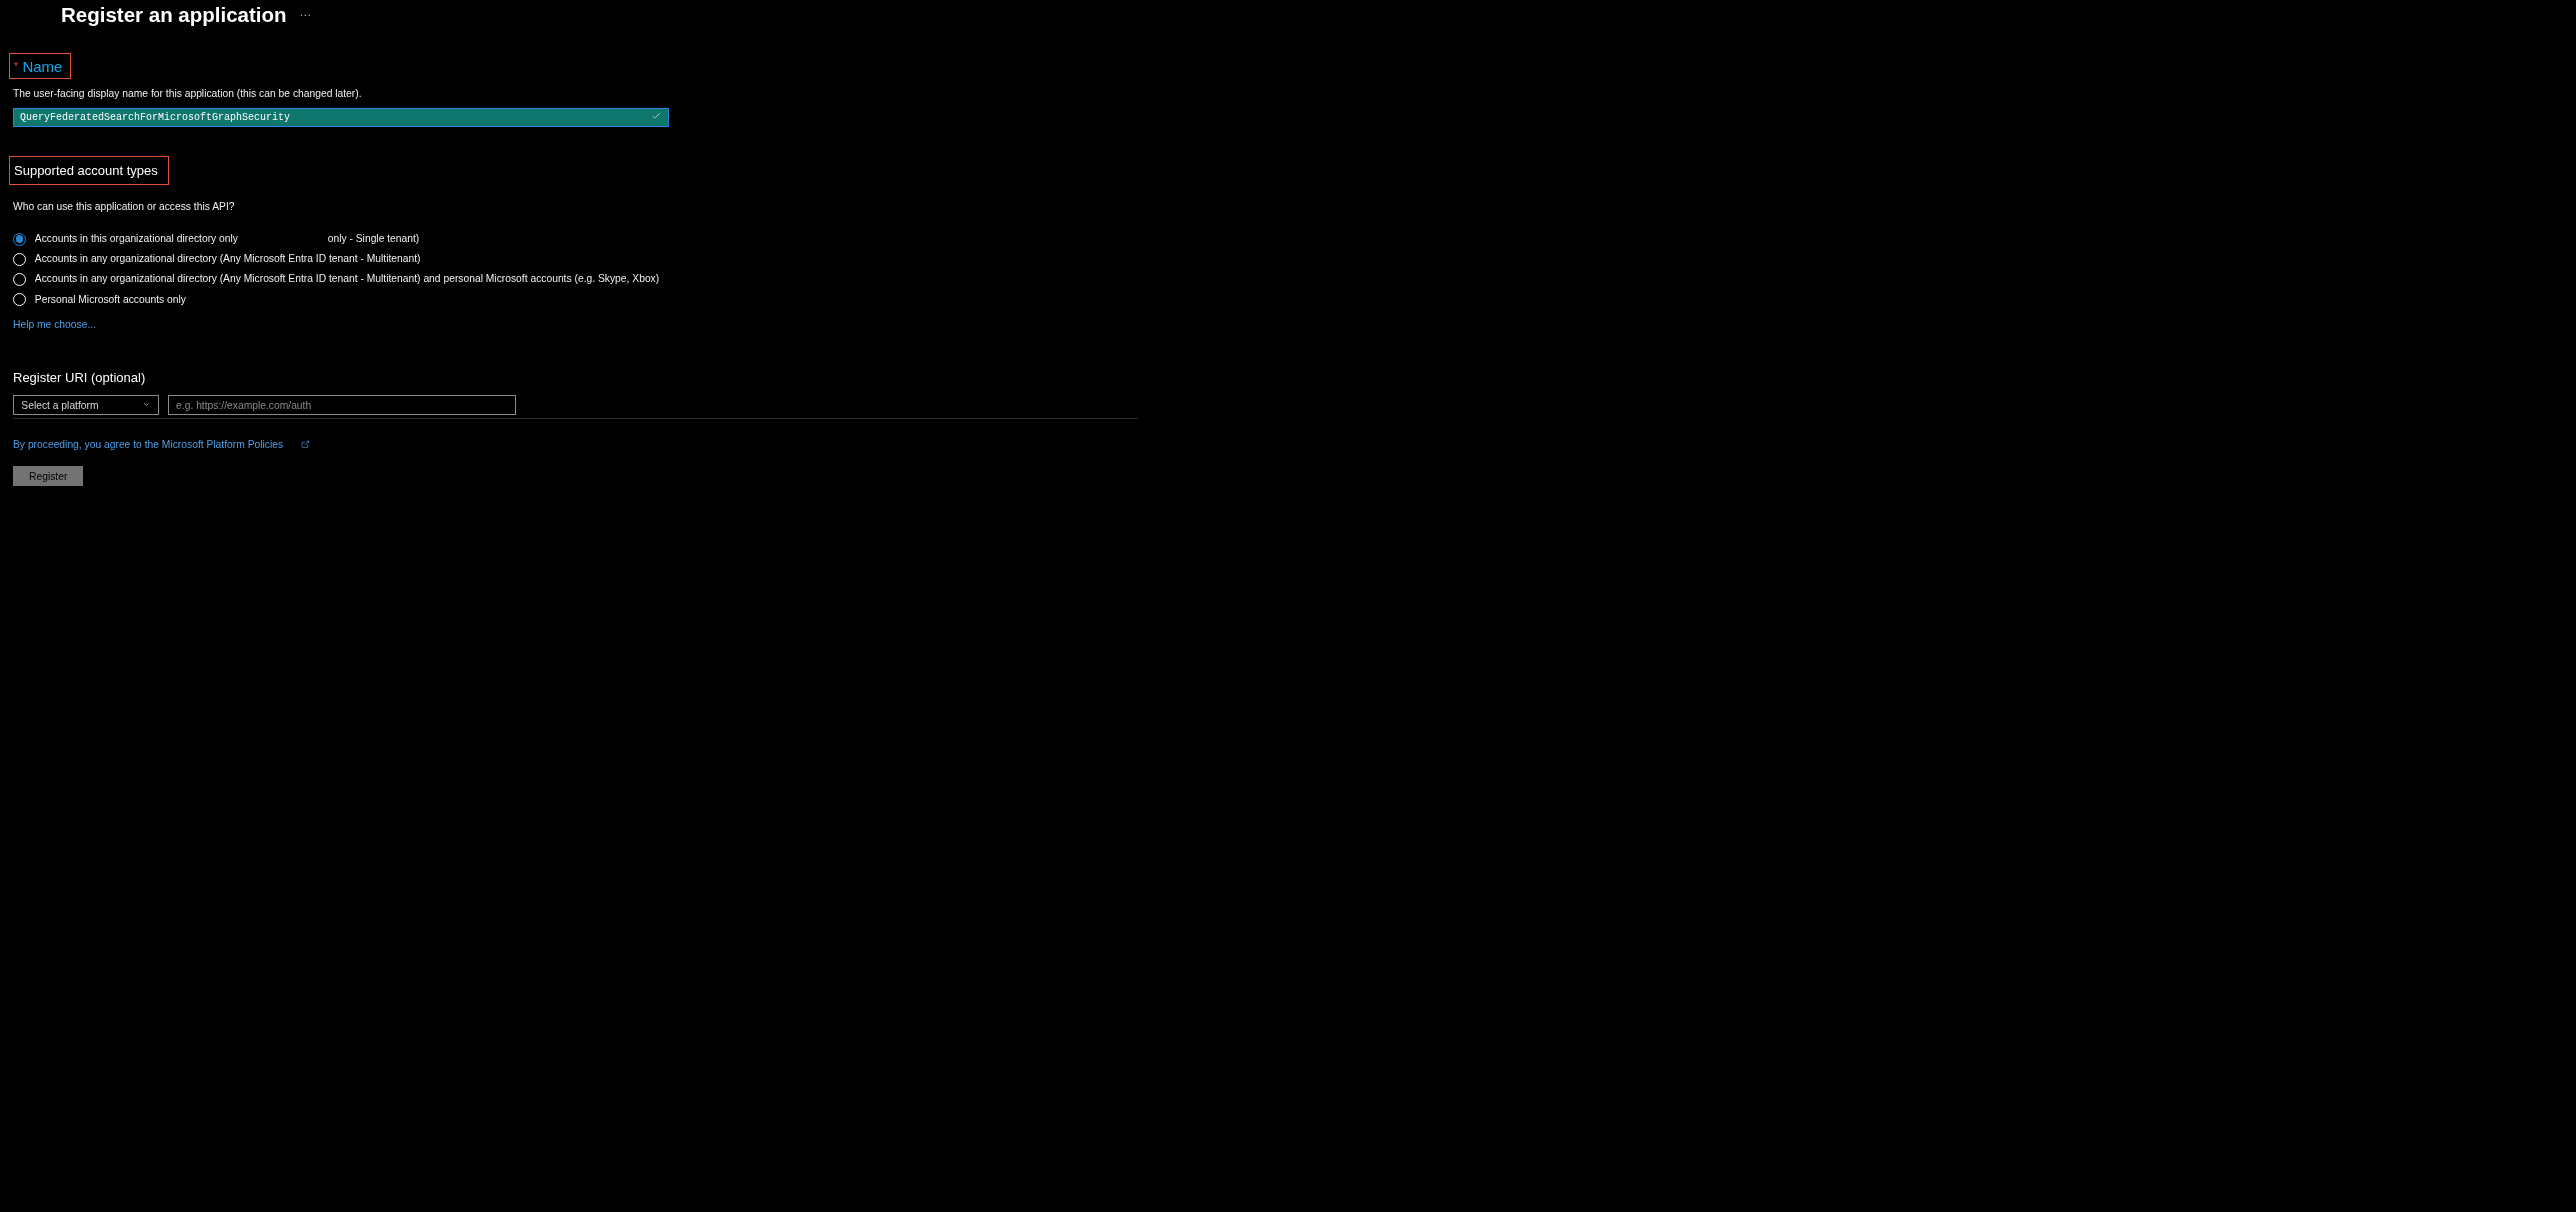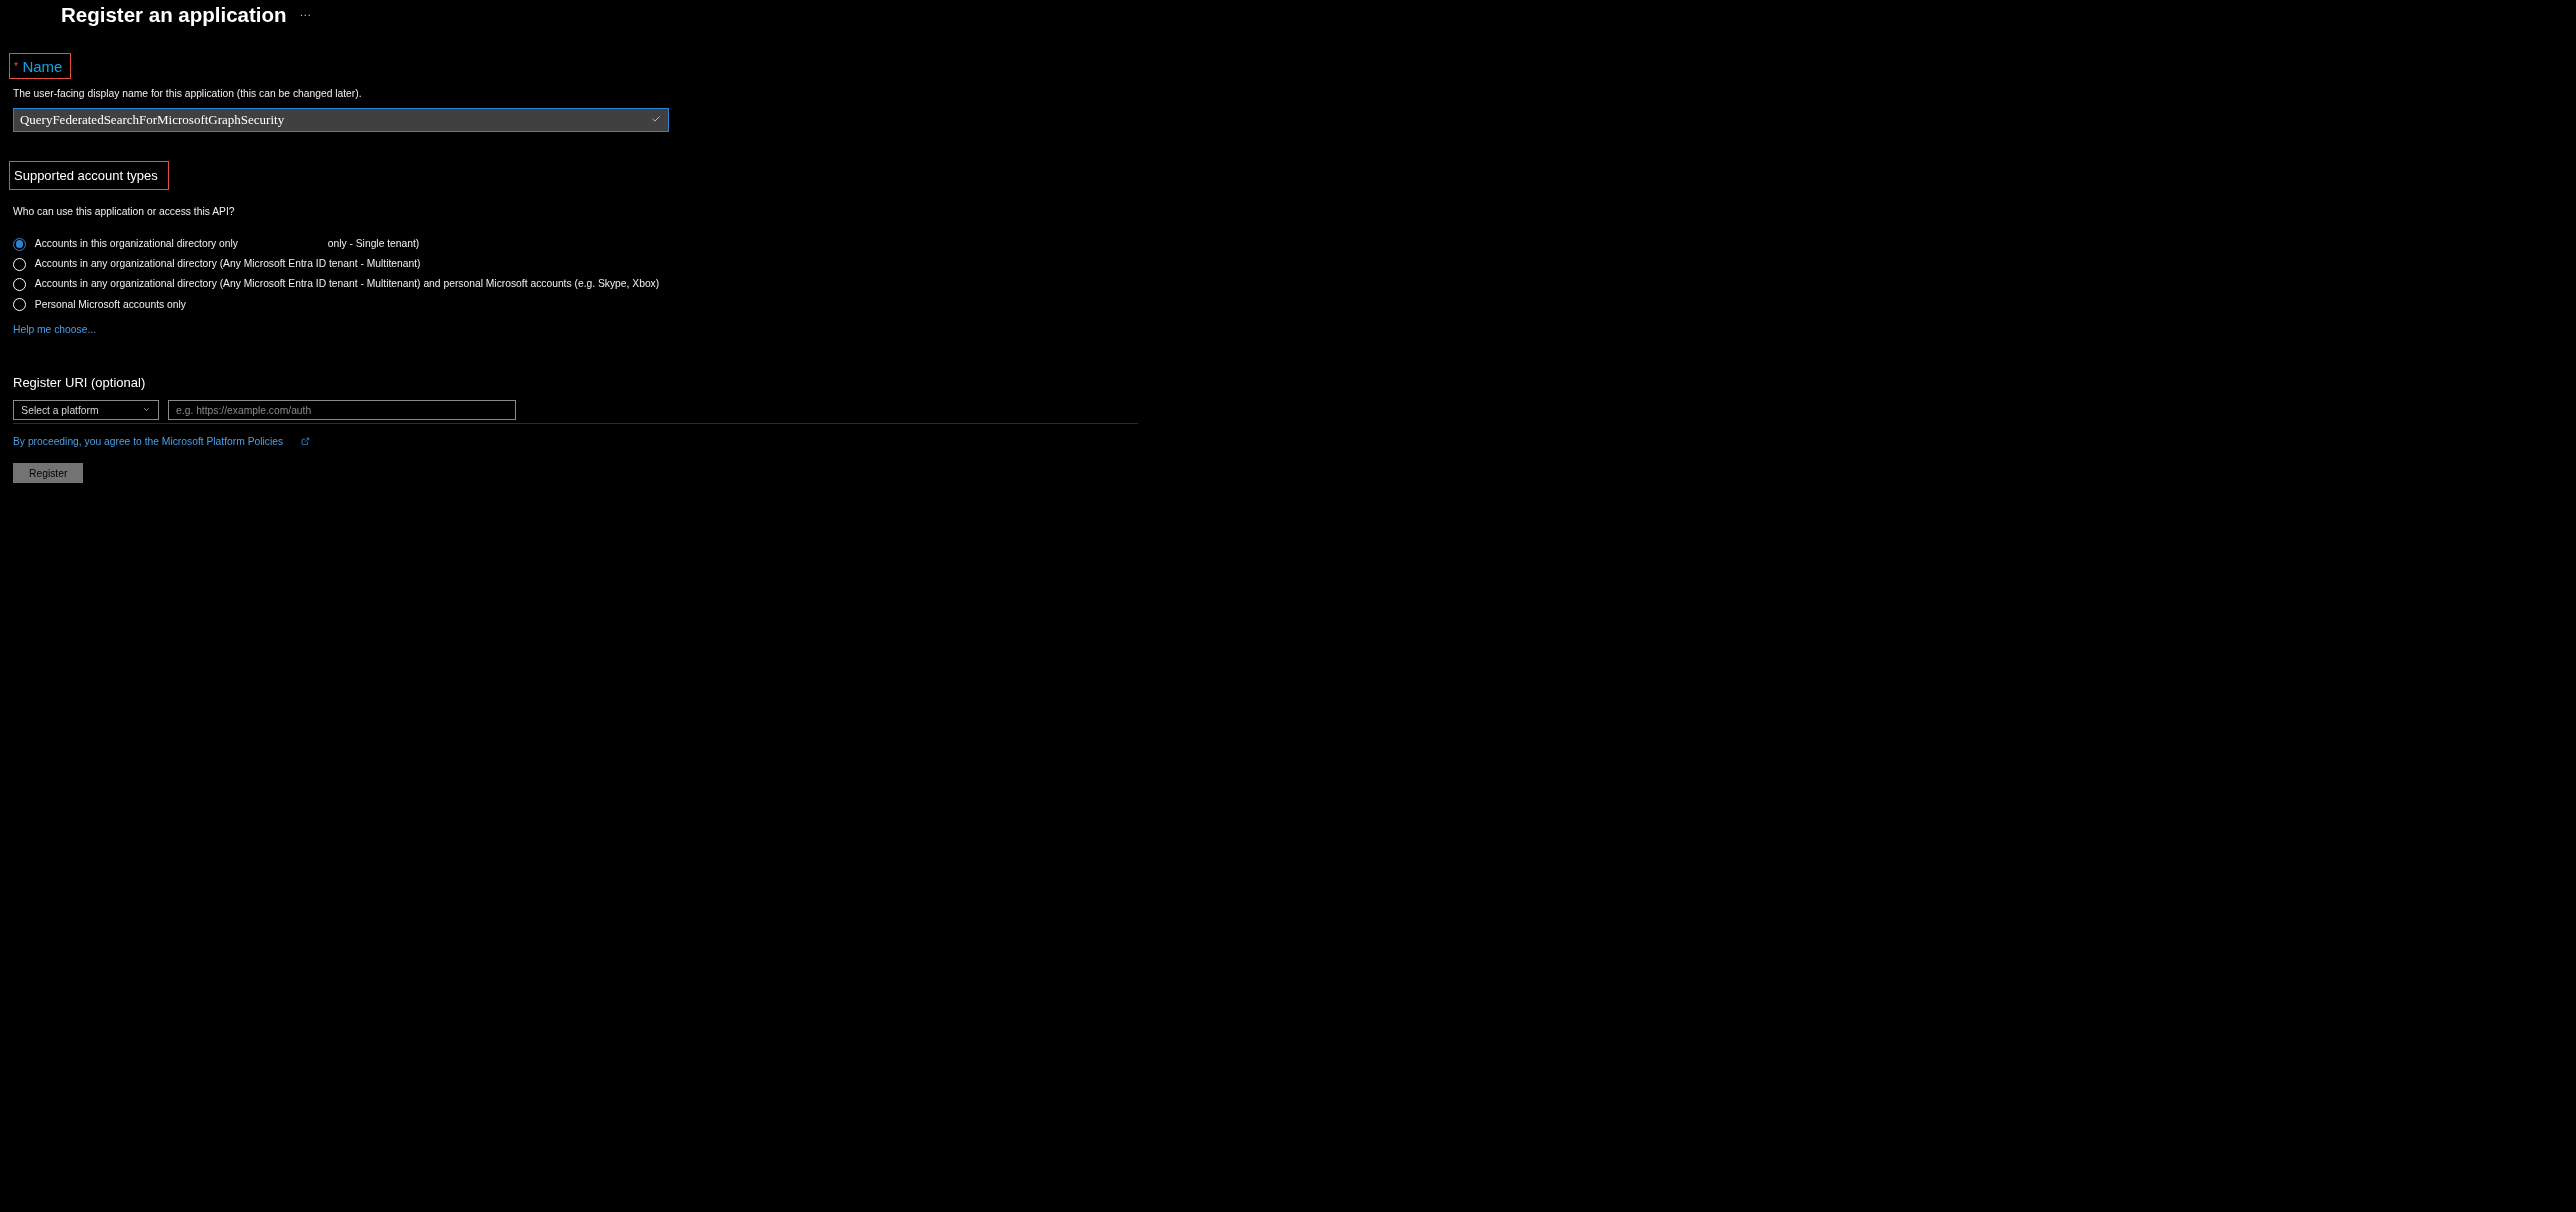--- a/index.html
+++ b/index.html
@@ -34,27 +34,27 @@
     }
     .req-star { color: #e74c3c; margin-right: 4.4px; font-size: 10.3px; }
     .field-label { font-size: 15px; color: #0ea5e9; font-weight: 400; }
     .field-hint { font-size: 10.3px; color: #f0f0f0; margin-top: 7.3px; margin-bottom: 9px; }
     .text-input-wrap {
       position: relative;
       width: 656px;
     }
     .text-input {
       width: 100%;
-      background: #404040;
+      background: #0f766e;
       border: 1.5px solid #2a84d2;
       color: #ffffff;
-      font-size: 13px;
+      font-size: 10px;
       padding: 2.9px 25px 2.9px 5.9px;
       outline: none;
-      font-family: Liberation Serif, serif;
+      font-family: Liberation Mono, monospace;
     }
     .text-input-check {
       position: absolute;
       right: 7.3px;
       top: 50%;
       transform: translateY(-50%);
       color: #cfcfcf;
     }
     .section-spacer { height: 29px; }
     .section-heading-box {
@@ -114,21 +114,21 @@
       border: 0.7px solid #8a8a8a;
       background: #000000;
       color: #ffffff;
       font-size: 10.3px;
       padding: 3.7px 7.3px;
       outline: none;
       font-family: inherit;
     }
     .uri-input::placeholder { color: #8a8a8a; }
     .footer-divider { border: none; border-top: 0.7px solid #2d2d2d; margin-top: 2.9px; margin-bottom: 0; width: 100%; }
-    .policies-row { display:flex; align-items:flex-end; gap:18px; margin-top: 12px;}
+    .policies-row { display:flex; align-items:flex-end; gap:18px; margin-top: 20px;}
     .policies-link { color: #4c9fe6; font-size: 10.3px; text-decoration: none; cursor: pointer; }
     .ext-icon { color: #4c9fe6; }
     .register-btn {
       margin-top: 16px;
       background: #737373;
       color: #000000;
       border: none;
       font-size: 10.3px;
       font-weight: 400;
       padding: 4.4px 16px;

